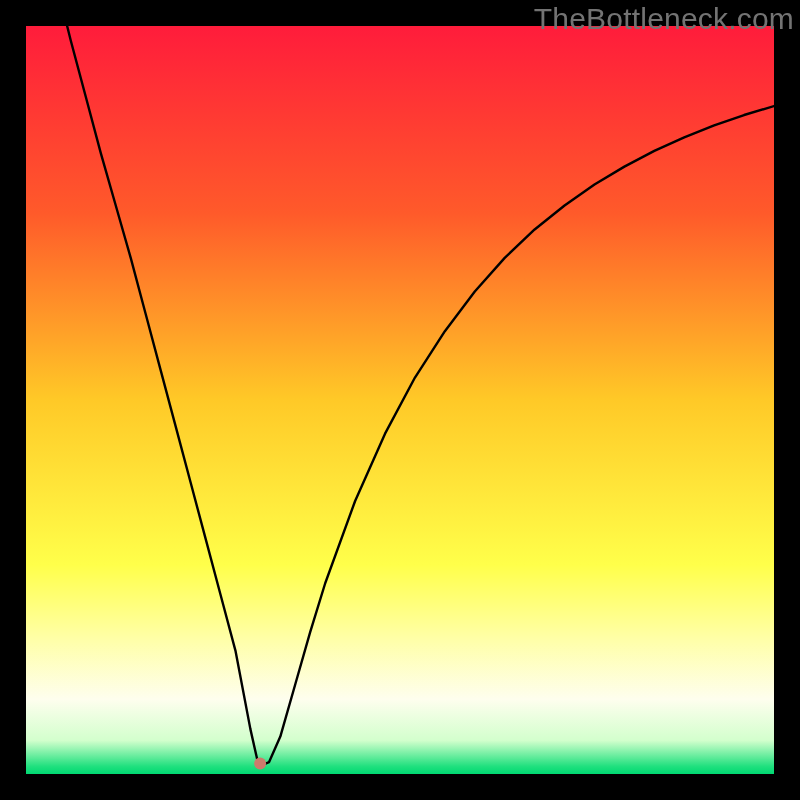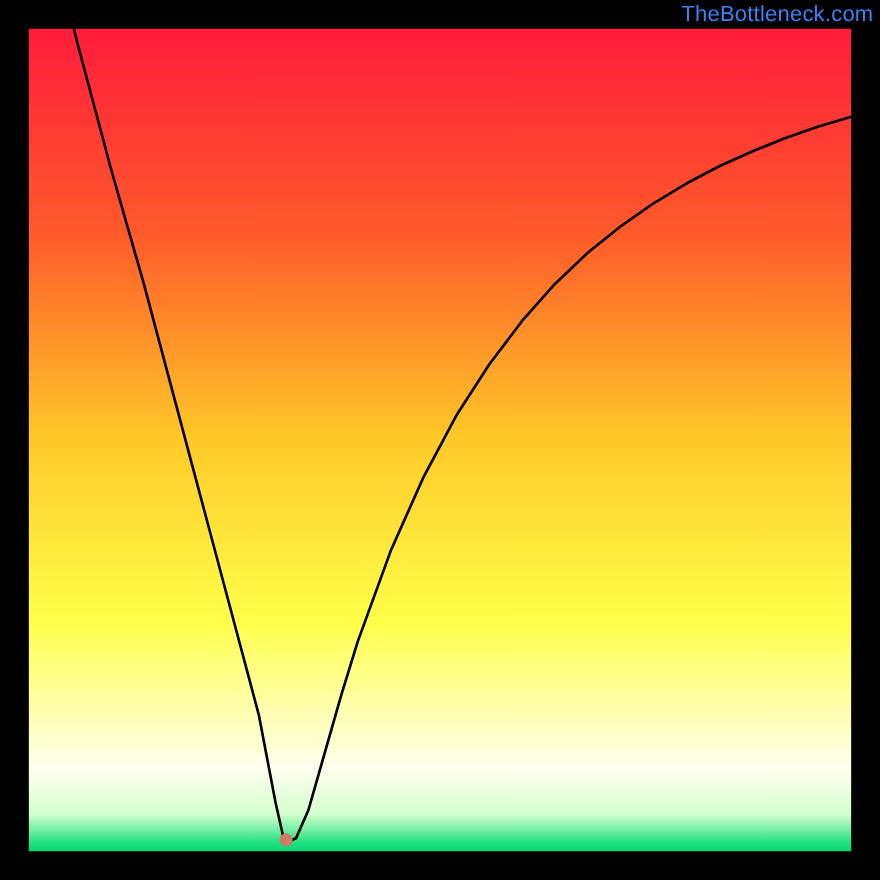--- a/index.html
+++ b/index.html
@@ -23,22 +23,22 @@
     position: absolute;
     left: 0;
     top: 0;
     width: 748px;
     height: 748px;
   }
   .watermark {
     position: absolute;
     top: 2px;
     right: 6px;
-    color: #3b82f6;
-    font-size: 20px;
+    color: #737373;
+    font-size: 30px;
     font-weight: 500;
     letter-spacing: 0.2px;
   }
   svg {
     display: block;
   }
 </style>
 </head>
 <body>
 

